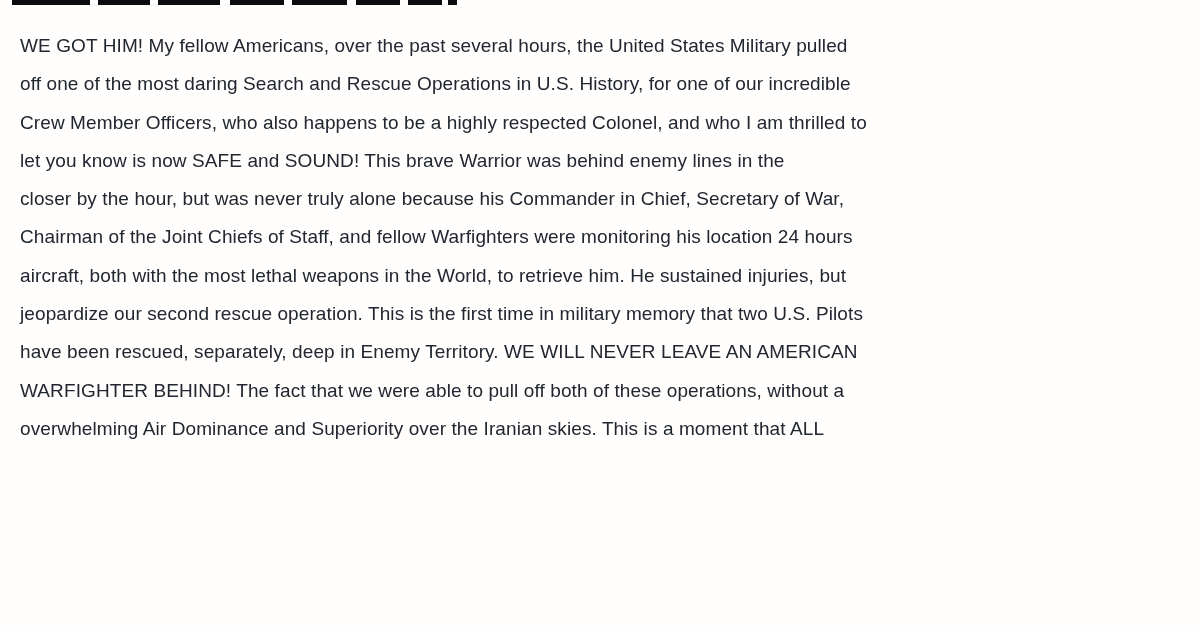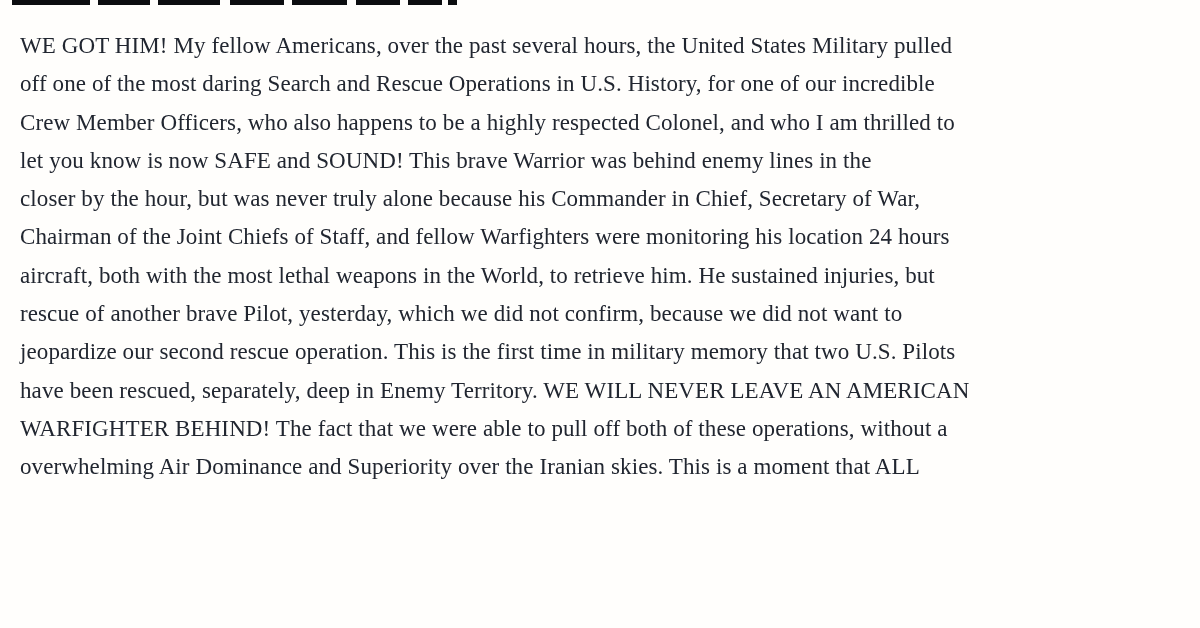--- a/index.html
+++ b/index.html
@@ -31,38 +31,36 @@
       #0c0d10 436px 100%);
   }
   .post-text {
     position: absolute;
     top: 27px;
     left: 20px;
     width: 1170px;
     color: #212630;
   }
   .post-text .line {
-    font-size: 23px;
+    font-size: 19px;
     line-height: 38.3px;
     white-space: nowrap;
     letter-spacing: 0.1px;
-    font-family: Liberation Serif, serif;
   }
 </style>
 </head>
 <body>
 
 <div class="cropped-text-bar"></div>
 
 <div class="post-text">
     <div class="line">WE GOT HIM! My fellow Americans, over the past several hours, the United States Military pulled</div>
     <div class="line">off one of the most daring Search and Rescue Operations in U.S. History, for one of our incredible</div>
     <div class="line">Crew Member Officers, who also happens to be a highly respected Colonel, and who I am thrilled to</div>
     <div class="line">let you know is now SAFE and SOUND! This brave Warrior was behind enemy lines in the</div>
     <div class="line">closer by the hour, but was never truly alone because his Commander in Chief, Secretary of War,</div>
     <div class="line">Chairman of the Joint Chiefs of Staff, and fellow Warfighters were monitoring his location 24 hours</div>
     <div class="line">aircraft, both with the most lethal weapons in the World, to retrieve him. He sustained injuries, but</div>
-    <div class="line">rescue of another brave Pilot, yesterday, which we did not confirm, because we did not want to</div>
     <div class="line">jeopardize our second rescue operation. This is the first time in military memory that two U.S. Pilots</div>
     <div class="line">have been rescued, separately, deep in Enemy Territory. WE WILL NEVER LEAVE AN AMERICAN</div>
     <div class="line">WARFIGHTER BEHIND! The fact that we were able to pull off both of these operations, without a</div>
     <div class="line">overwhelming Air Dominance and Superiority over the Iranian skies. This is a moment that ALL</div>
   </div>
 
 </body></html>

